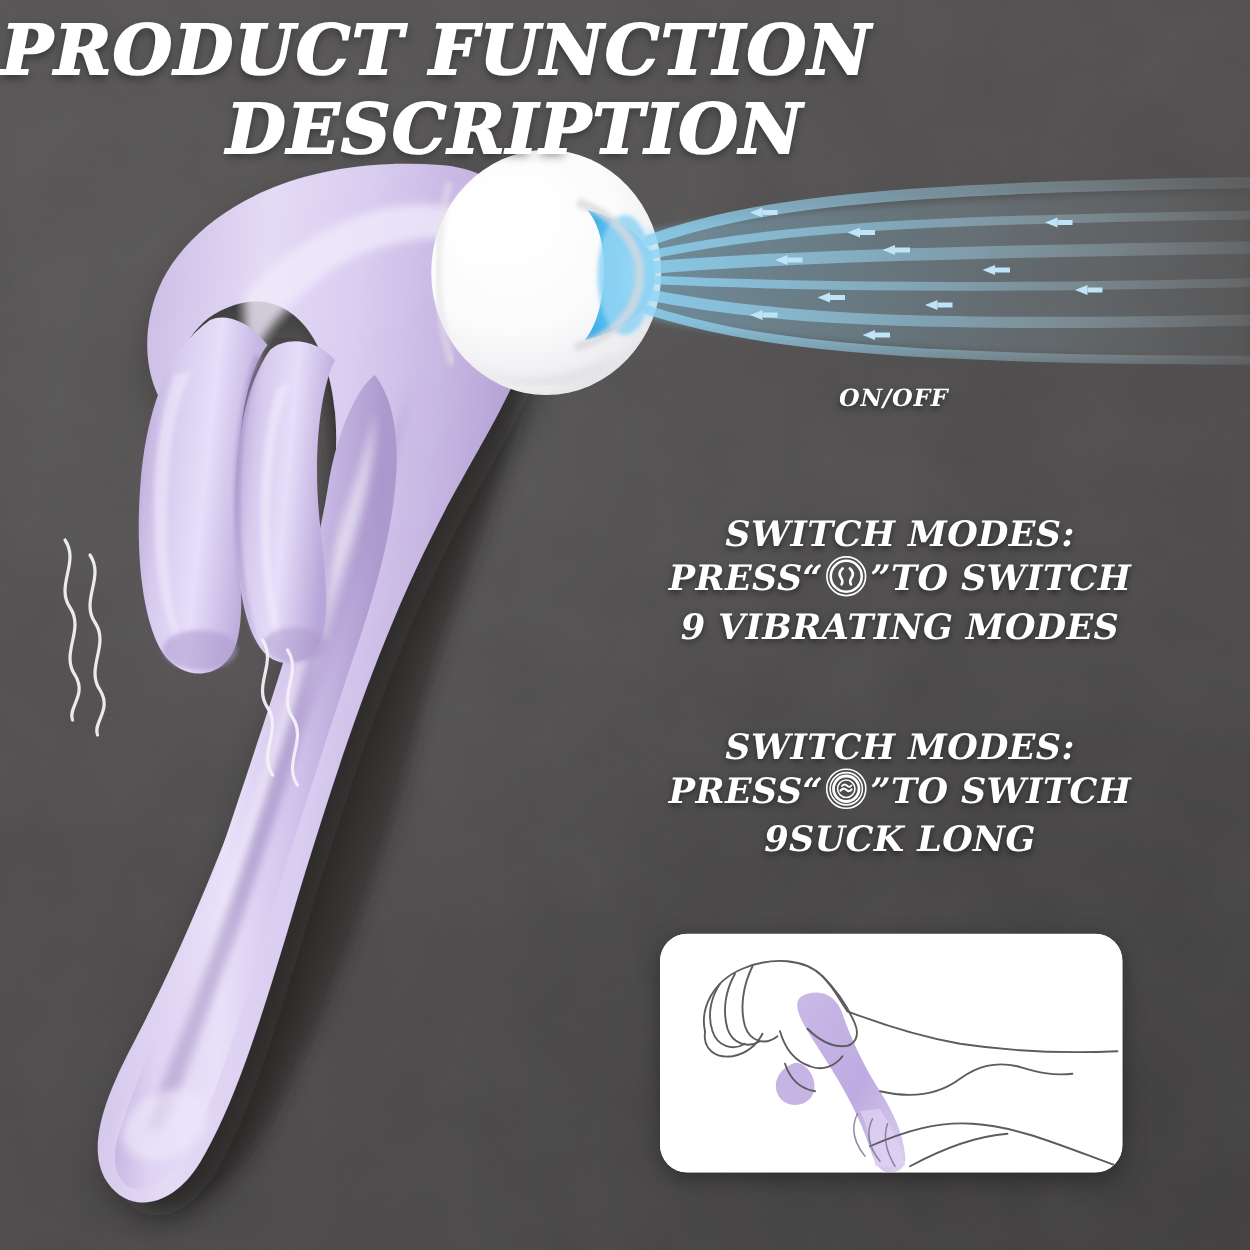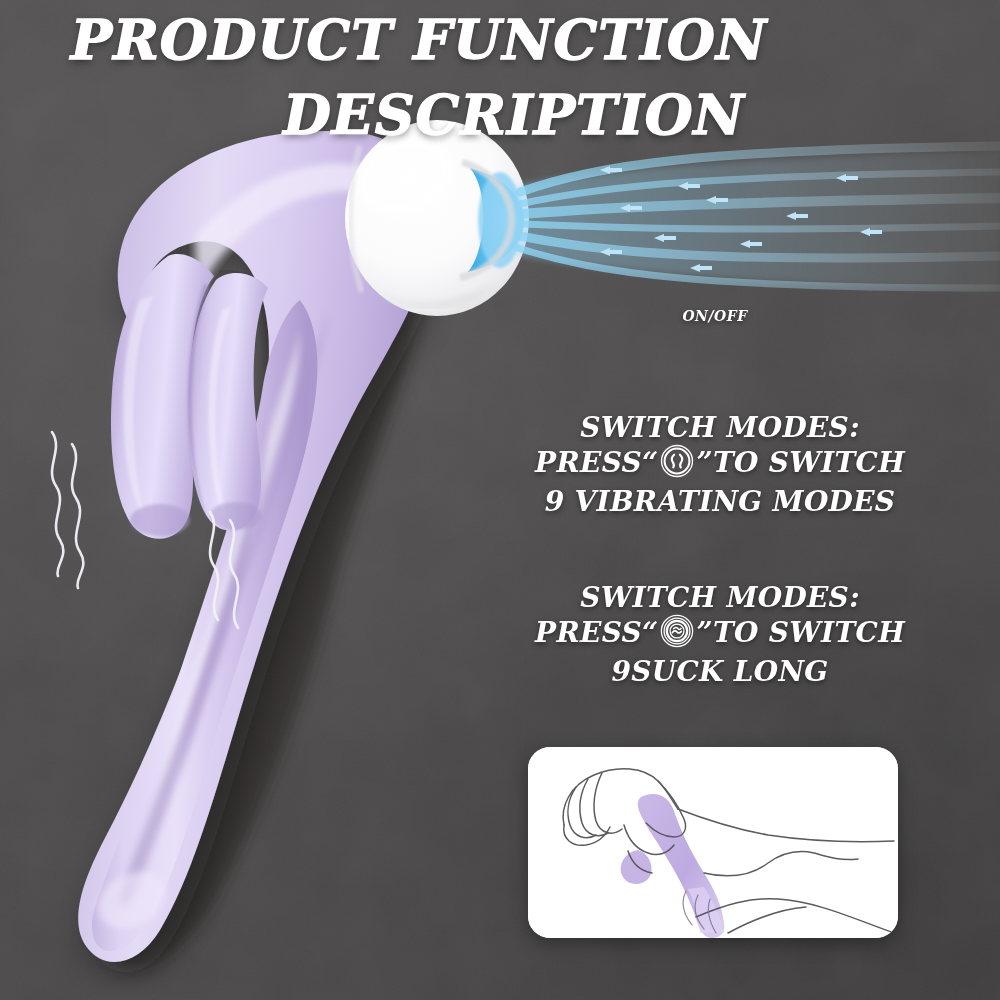--- a/index.html
+++ b/index.html
@@ -12,47 +12,47 @@
     position:relative;width:1000px;height:1000px;overflow:hidden;
     background:
       radial-gradient(ellipse 70% 60% at 30% 35%, rgba(255,255,255,.045), rgba(0,0,0,0) 70%),
       radial-gradient(ellipse 80% 70% at 85% 90%, rgba(0,0,0,.14), rgba(0,0,0,0) 70%),
       linear-gradient(155deg,#555353 0%,#4d4b4b 45%,#474545 100%);
   }
   
   .tex{position:absolute;inset:0;pointer-events:none;opacity:.5;}
   
   #title{
-    position:absolute;left:12px;top:12px;width:824px;
-    text-align:center;pointer-events:none;
+    position:absolute;left:1px;top:12px;width:824px;
+    text-align:left;pointer-events:none;
   }
   .tline{
     color:#fff;
     font-family:"DejaVu Serif", serif;
     font-weight:700;font-style:italic;
     letter-spacing:1px;
     line-height:1.0;
     text-shadow:0 3px 7px rgba(0,0,0,.45);
     -webkit-text-stroke:1.4px #fff;
   }
   #t1{font-size:55px;padding-right:10px;}
-  #t2{font-size:55px;padding-left:180px;margin-top:20px;}
+  #t2{font-size:55px;padding-left:180px;margin-top:8px;}
   
   .block{
     position:absolute;text-align:center;color:#fff;
     font-family:"DejaVu Serif", serif;
     font-weight:700;font-style:italic;
     text-shadow:0 2px 5px rgba(0,0,0,.5);
   }
   .block .ln{display:block;white-space:nowrap;line-height:1.16;}
   .ico{
     display:inline-block;vertical-align:-6px;margin:0 2px;
   }
   #b1{left:480px;top:308px;width:470px;font-size:20px;letter-spacing:.3px;}
-  #b1 .hd{font-size:14px;letter-spacing:.5px;}
+  #b1 .hd{font-size:19px;letter-spacing:.5px;}
   #b2{left:480px;top:412px;width:480px;font-size:28px;letter-spacing:.3px;}
   #b3{left:478px;top:582px;width:484px;font-size:28px;letter-spacing:.3px;}
   
   #inset{
     position:absolute;left:528px;top:747px;width:370px;height:191px;
     background:#fff;border-radius:22px;overflow:hidden;
     box-shadow:0 6px 18px rgba(0,0,0,.35);
   }
 </style>
 </head>

